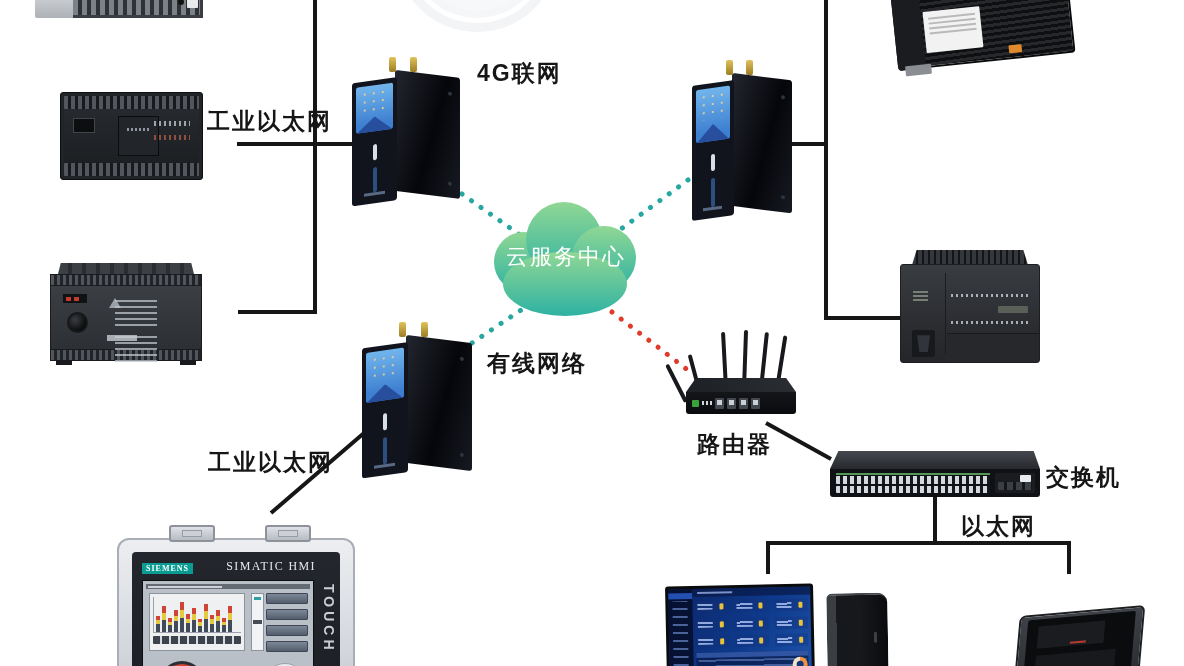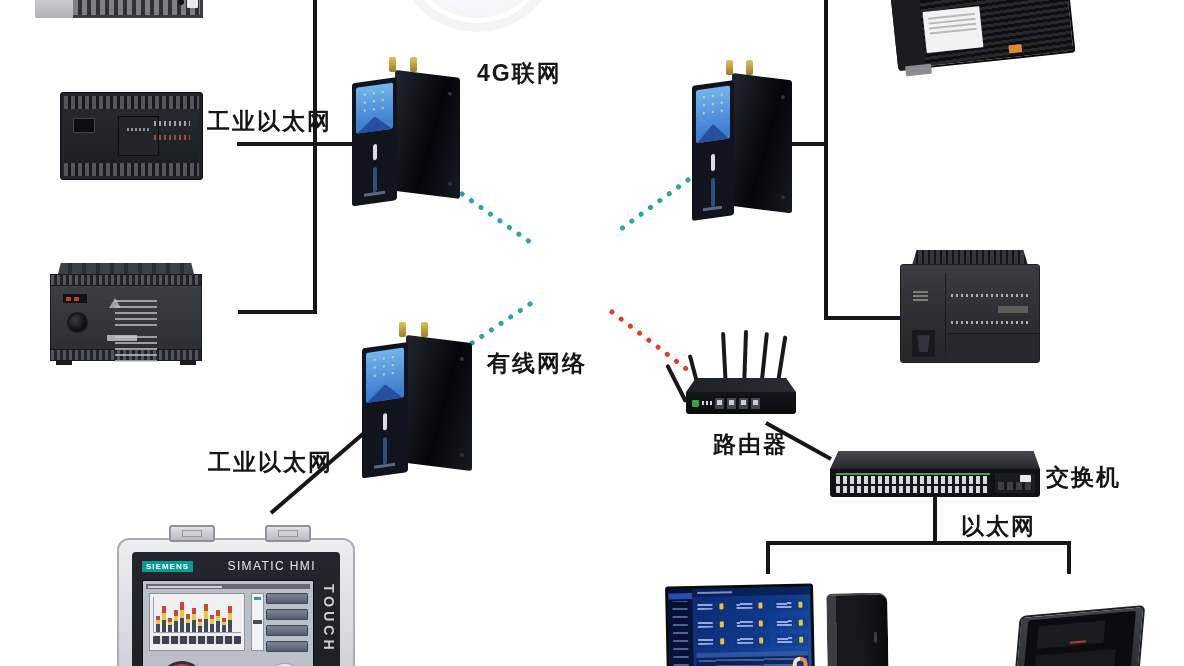--- a/index.html
+++ b/index.html
@@ -128,21 +128,21 @@
   .s7-db9::before{content:"";position:absolute;inset:5px 5px;background:#31343a;clip-path:polygon(0 0,100% 0,82% 100%,18% 100%);}
   .s7-flap{position:absolute;left:33%;right:0;bottom:0;height:30%;background:#26282c;border-top:1px solid #17191c;border-radius:0 0 3px 0;}
 
   
   .hmi{position:absolute;}
   .hmi-case{position:absolute;inset:0;background:linear-gradient(180deg,#eceef1,#c6cad1);border:2px solid #a9aeb6;border-radius:12px;}
   .hinge{position:absolute;top:-13px;width:46px;height:17px;background:linear-gradient(180deg,#dfe2e6,#b7bcc3);border:2px solid #8e939b;border-radius:3px;}
   .hinge::after{content:"";position:absolute;left:11px;right:11px;top:3px;bottom:3px;background:#cdd1d7;border:1px solid #979ca4;}
   .hg1{left:52px;} .hg2{left:148px;}
   .hmi-bezel{position:absolute;left:15px;right:15px;top:14px;height:230px;background:linear-gradient(180deg,#23262c,#191b20);border-radius:4px;}
-  .hmi-head{position:absolute;left:10px;right:24px;top:6px;height:16px;display:flex;align-items:center;justify-content:space-between;}
+  .hmi-head{position:absolute;left:10px;right:24px;top:6px;height:16px;display:flex;align-items:flex-end;justify-content:space-between;font-family:Liberation Serif, serif;}
   .hmi-brand{background:var(--siemens-teal,#0a9c92);color:#fff;font-size:8px;font-weight:bold;letter-spacing:1px;padding:1px 4px;}
   .hmi-prod{color:#e3e6ea;font-size:12px;letter-spacing:1.4px;}
   .hmi-screen{position:absolute;left:10px;right:26px;top:28px;bottom:8px;background:#bac0c8;border:1px solid #0c0d0f;padding:3px;}
   .hmi-title{height:5px;background:#646b75;margin-bottom:2px;position:relative;}
   .hmi-title::before{content:"";position:absolute;left:2px;top:1.5px;width:45%;height:2px;background:#cdd2d9;}
   .hmi-chartbox{position:absolute;left:6px;top:12px;width:96px;height:58px;background:#eef0f2;border:1px solid #8d939c;padding:3px 3px 2px;}
   .hmi-bars{display:flex;align-items:flex-end;gap:2px;height:36px;border-left:1px solid #9aa1aa;border-bottom:1px solid #9aa1aa;padding-left:2px;}
   .hmi-bars i{width:4px;background:linear-gradient(180deg,#cf4437 0 26%,#e5c93f 26% 52%,#414c5a 52% 100%);}
   .hmi-btnrow{margin-top:3px;height:8px;background:repeating-linear-gradient(90deg,#3c434d 0 7px,#d8dbdf 7px 9px);border-radius:1px;}
   .hmi-vslider{position:absolute;left:108px;top:12px;width:13px;height:58px;background:#f2f3f5;border:1px solid #8d939c;}
@@ -330,20 +330,37 @@
           <div class="gw-leds"></div>
           <div class="gw-chevron"></div>
         </div>
         <div class="gw-sim"></div>
         <div class="gw-stripe"></div>
         <div class="gw-foot"></div>
       </div>
     </div>
   </div>
 
+  <div class="cloud">
+    <svg viewBox="0 0 152 118">
+      <defs>
+        <linearGradient id="cg" x1="0" y1="0" x2="0" y2="1">
+          <stop offset="0" style="stop-color:var(--cloud-top,#90d794)"></stop>
+          <stop offset="1" style="stop-color:var(--cloud-bottom,#2eb2a3)"></stop>
+        </linearGradient>
+      </defs>
+      <g fill="url(#cg)">
+        <circle cx="34" cy="62" r="30"></circle>
+        <circle cx="74" cy="40" r="38"></circle>
+        <circle cx="114" cy="58" r="32"></circle>
+        <ellipse cx="75" cy="84" rx="62" ry="32"></ellipse>
+      </g>
+    </svg>
+    <div class="cloud-label">云服务中心</div>
+  </div>
 
   <div class="router" style="left:680px;top:332px;width:118px;height:94px;">
     <div class="rt-ant rt-a1"></div>
     <div class="rt-ant rt-a2"></div>
     <div class="rt-ant rt-a3"></div>
     <div class="rt-ant rt-a4"></div>
     <div class="rt-ant rt-a5"></div>
     <div class="rt-ant rt-a6"></div>
     <div class="rt-body">
       <div class="rt-top"></div>
@@ -447,18 +464,18 @@
   <div class="tablet" style="left:1016px;top:611px;width:126px;height:80px;">
     <div class="tb-body"></div>
     <div class="tb-screen"></div>
 
     <div class="tb-red"></div>
   </div>
 
   <div class="lbl" style="left:207px;top:106px;">工业以太网</div>
   <div class="lbl" style="left:477px;top:58px;">4G联网</div>
   <div class="lbl" style="left:487px;top:348px;">有线网络</div>
-  <div class="lbl" style="left:713px;top:429px;">路由器</div>
+  <div class="lbl" style="left:697px;top:429px;">路由器</div>
   <div class="lbl" style="left:1046px;top:462px;">交换机</div>
   <div class="lbl" style="left:961px;top:511px;">以太网</div>
   <div class="lbl" style="left:208px;top:447px;">工业以太网</div>
 
 </div>
 
 </body></html>

